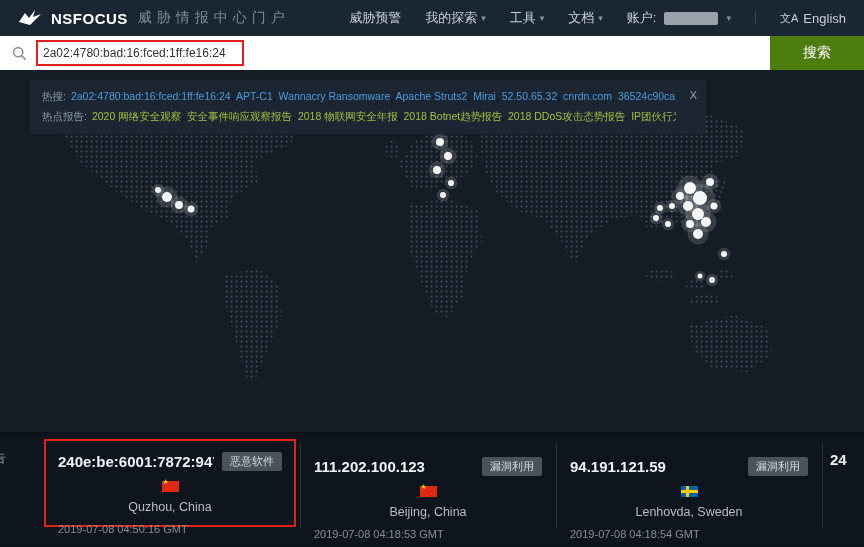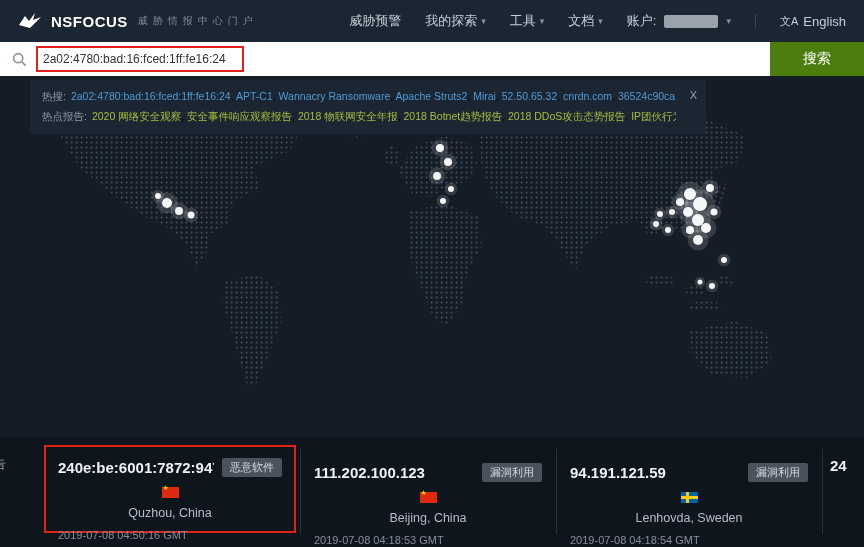--- a/index.html
+++ b/index.html
@@ -3,26 +3,26 @@
 <meta charset="utf-8">
 <title>NSFOCUS</title>
 <style>
   html,body{margin:0;padding:0;}
   body{
     width:864px;height:547px;overflow:hidden;position:relative;
     font-family:"Liberation Sans","DejaVu Sans",sans-serif;
     background:#0d141b;
   }
   
-  .header{height:42px;background:#1b2633;display:flex;align-items:center;
+  .header{height:36px;background:#1b2633;display:flex;align-items:center;
     padding:0 18px;box-sizing:border-box;}
   .brand{display:flex;align-items:center;}
   .logo-icon{margin-right:7px;display:flex;align-items:center;}
   .brand-name{color:#ffffff;font-weight:700;font-size:15px;letter-spacing:.5px;}
-  .brand-sub{color:#7f8c99;font-size:10px;letter-spacing:5px;margin-left:10px;}
+  .brand-sub{color:#7f8c99;font-size:14px;letter-spacing:5px;margin-left:10px;}
   .nav{margin-left:auto;display:flex;align-items:center;gap:24px;
     font-size:13px;color:#c6cfd8;}
   .nav-items{display:flex;align-items:flex-end;gap:24px;}
   .nav-item{display:flex;align-items:center;gap:4px;cursor:pointer;white-space:nowrap;}
   .caret{color:#8494a4;font-size:9px;line-height:1;}
   .account-redact{width:54px;height:13px;background:#9aa2ab;border-radius:2px;
     display:inline-block;margin:0 4px;}
   .vline{width:1px;height:14px;background:#3a4654;}
   .lang{display:flex;align-items:center;gap:5px;cursor:pointer;}
   .lang-icon{font-size:11px;color:#c6cfd8;}

